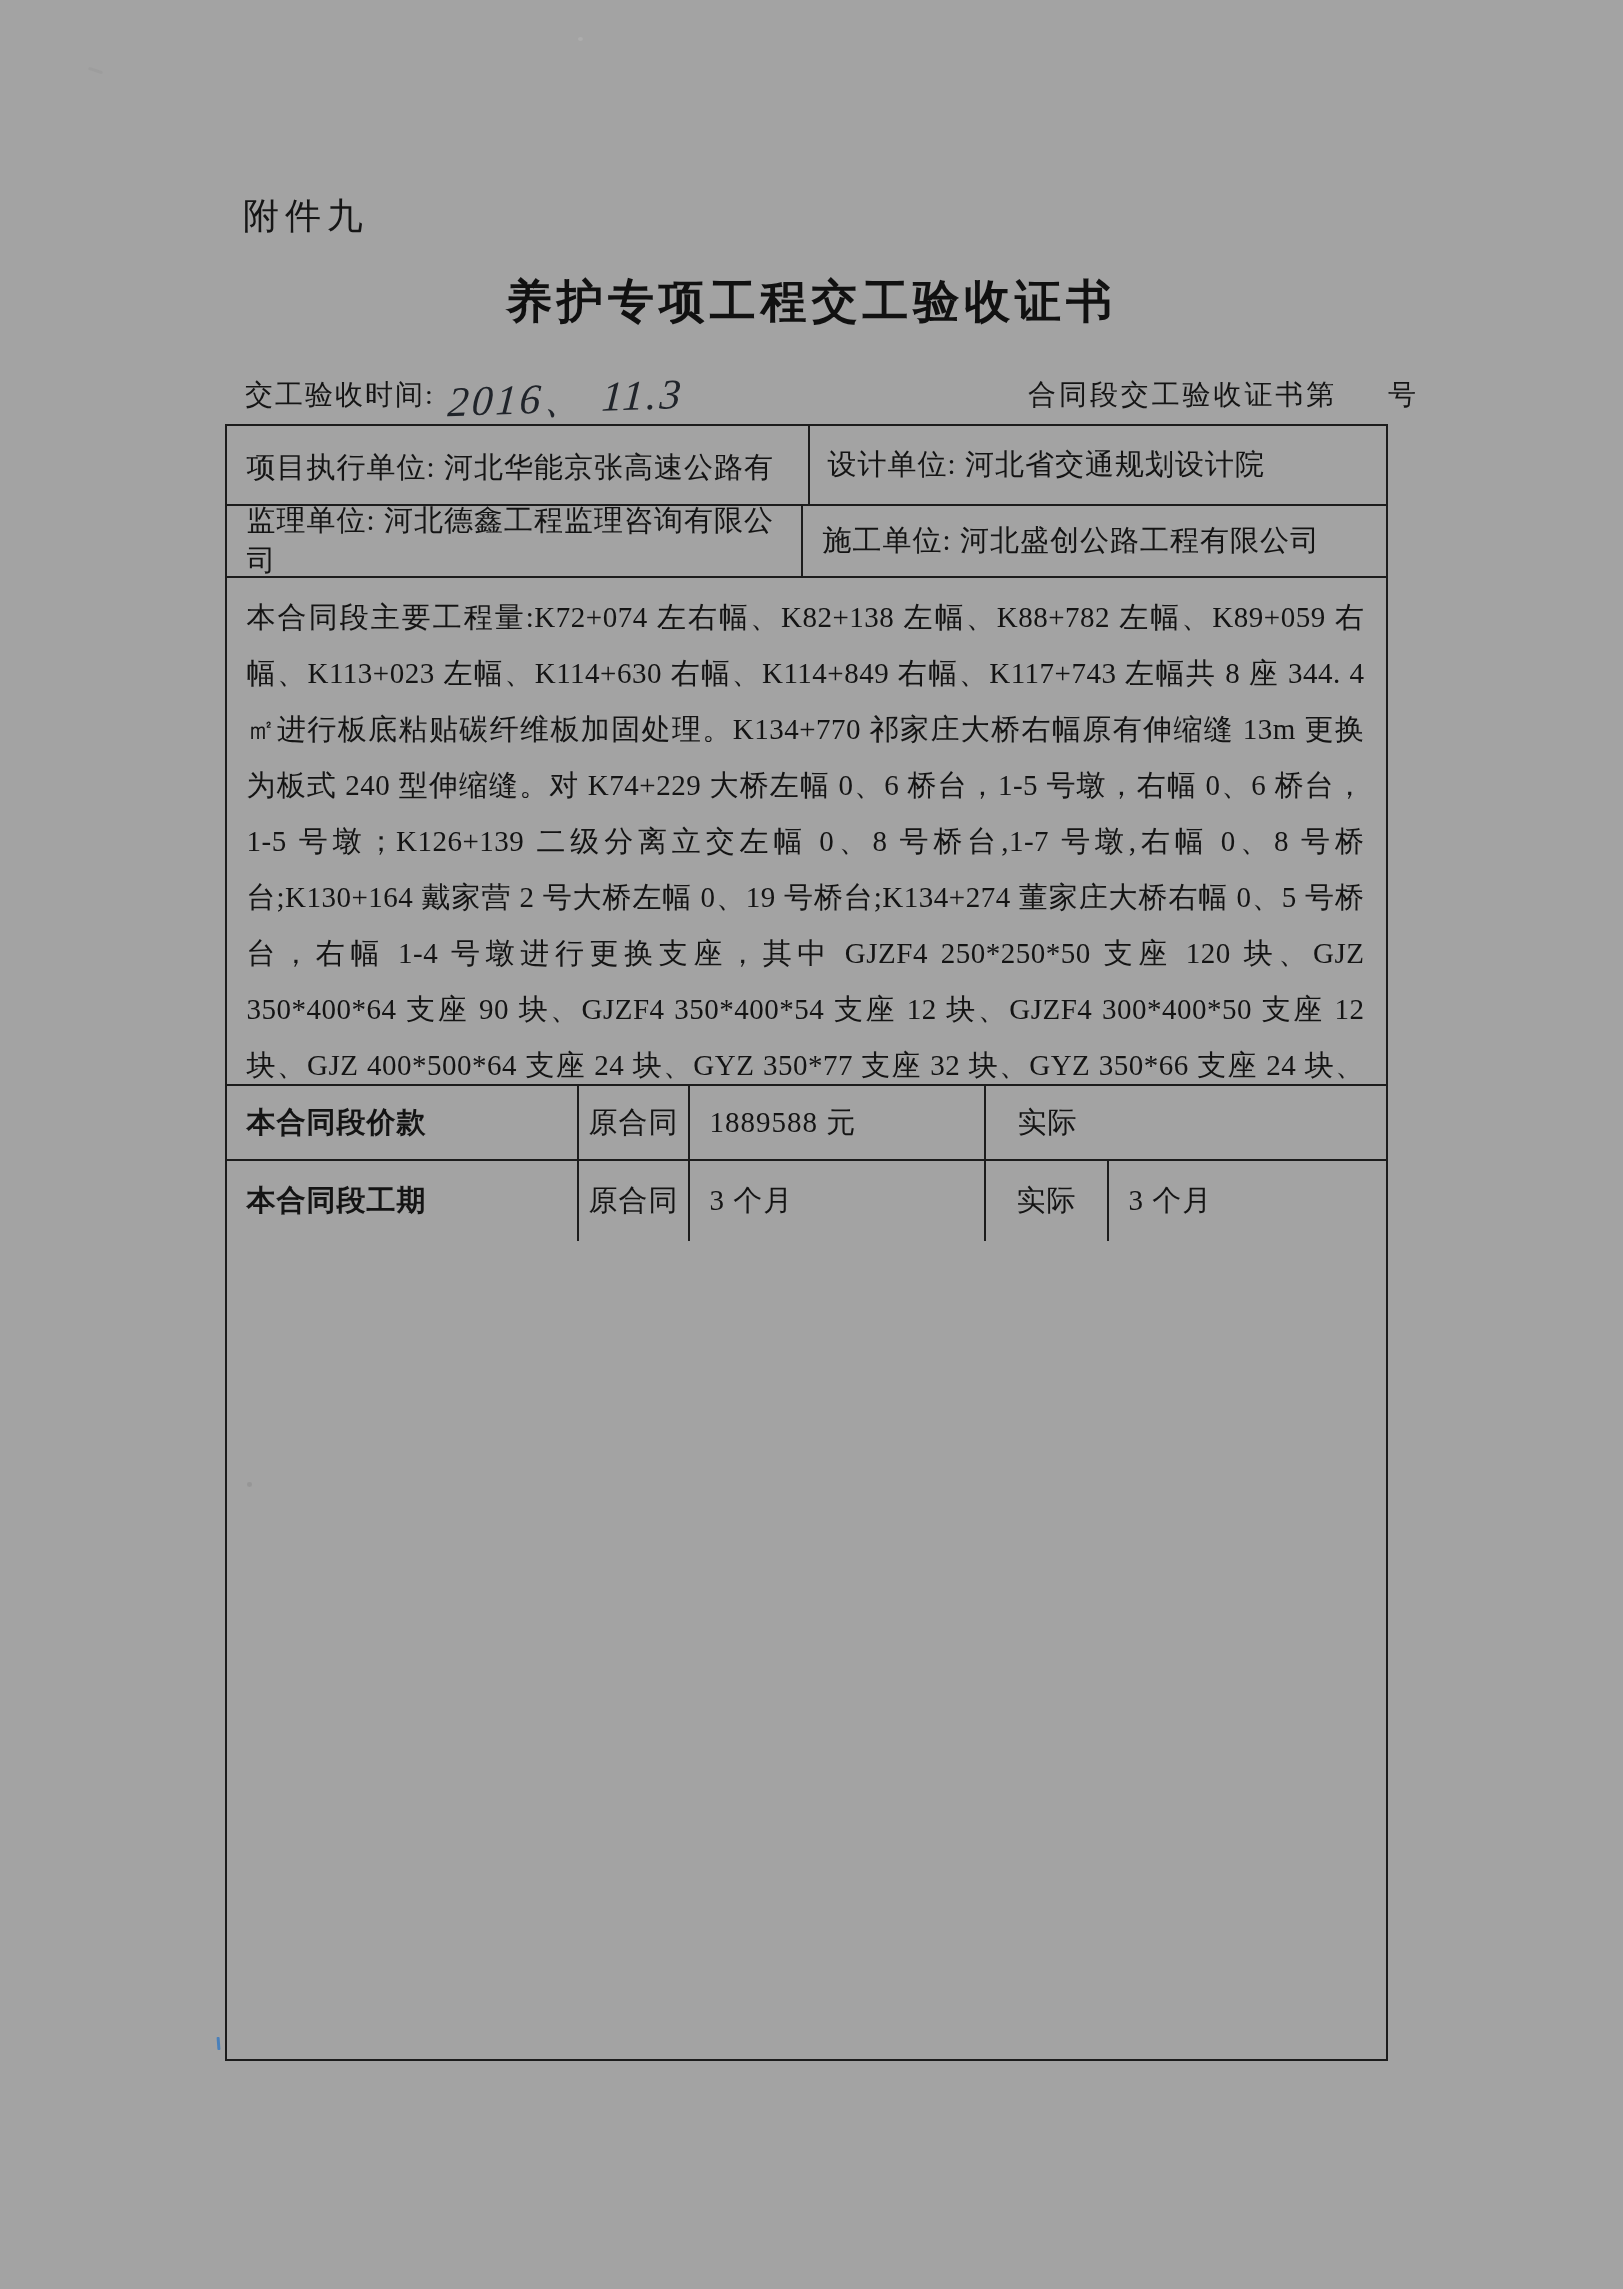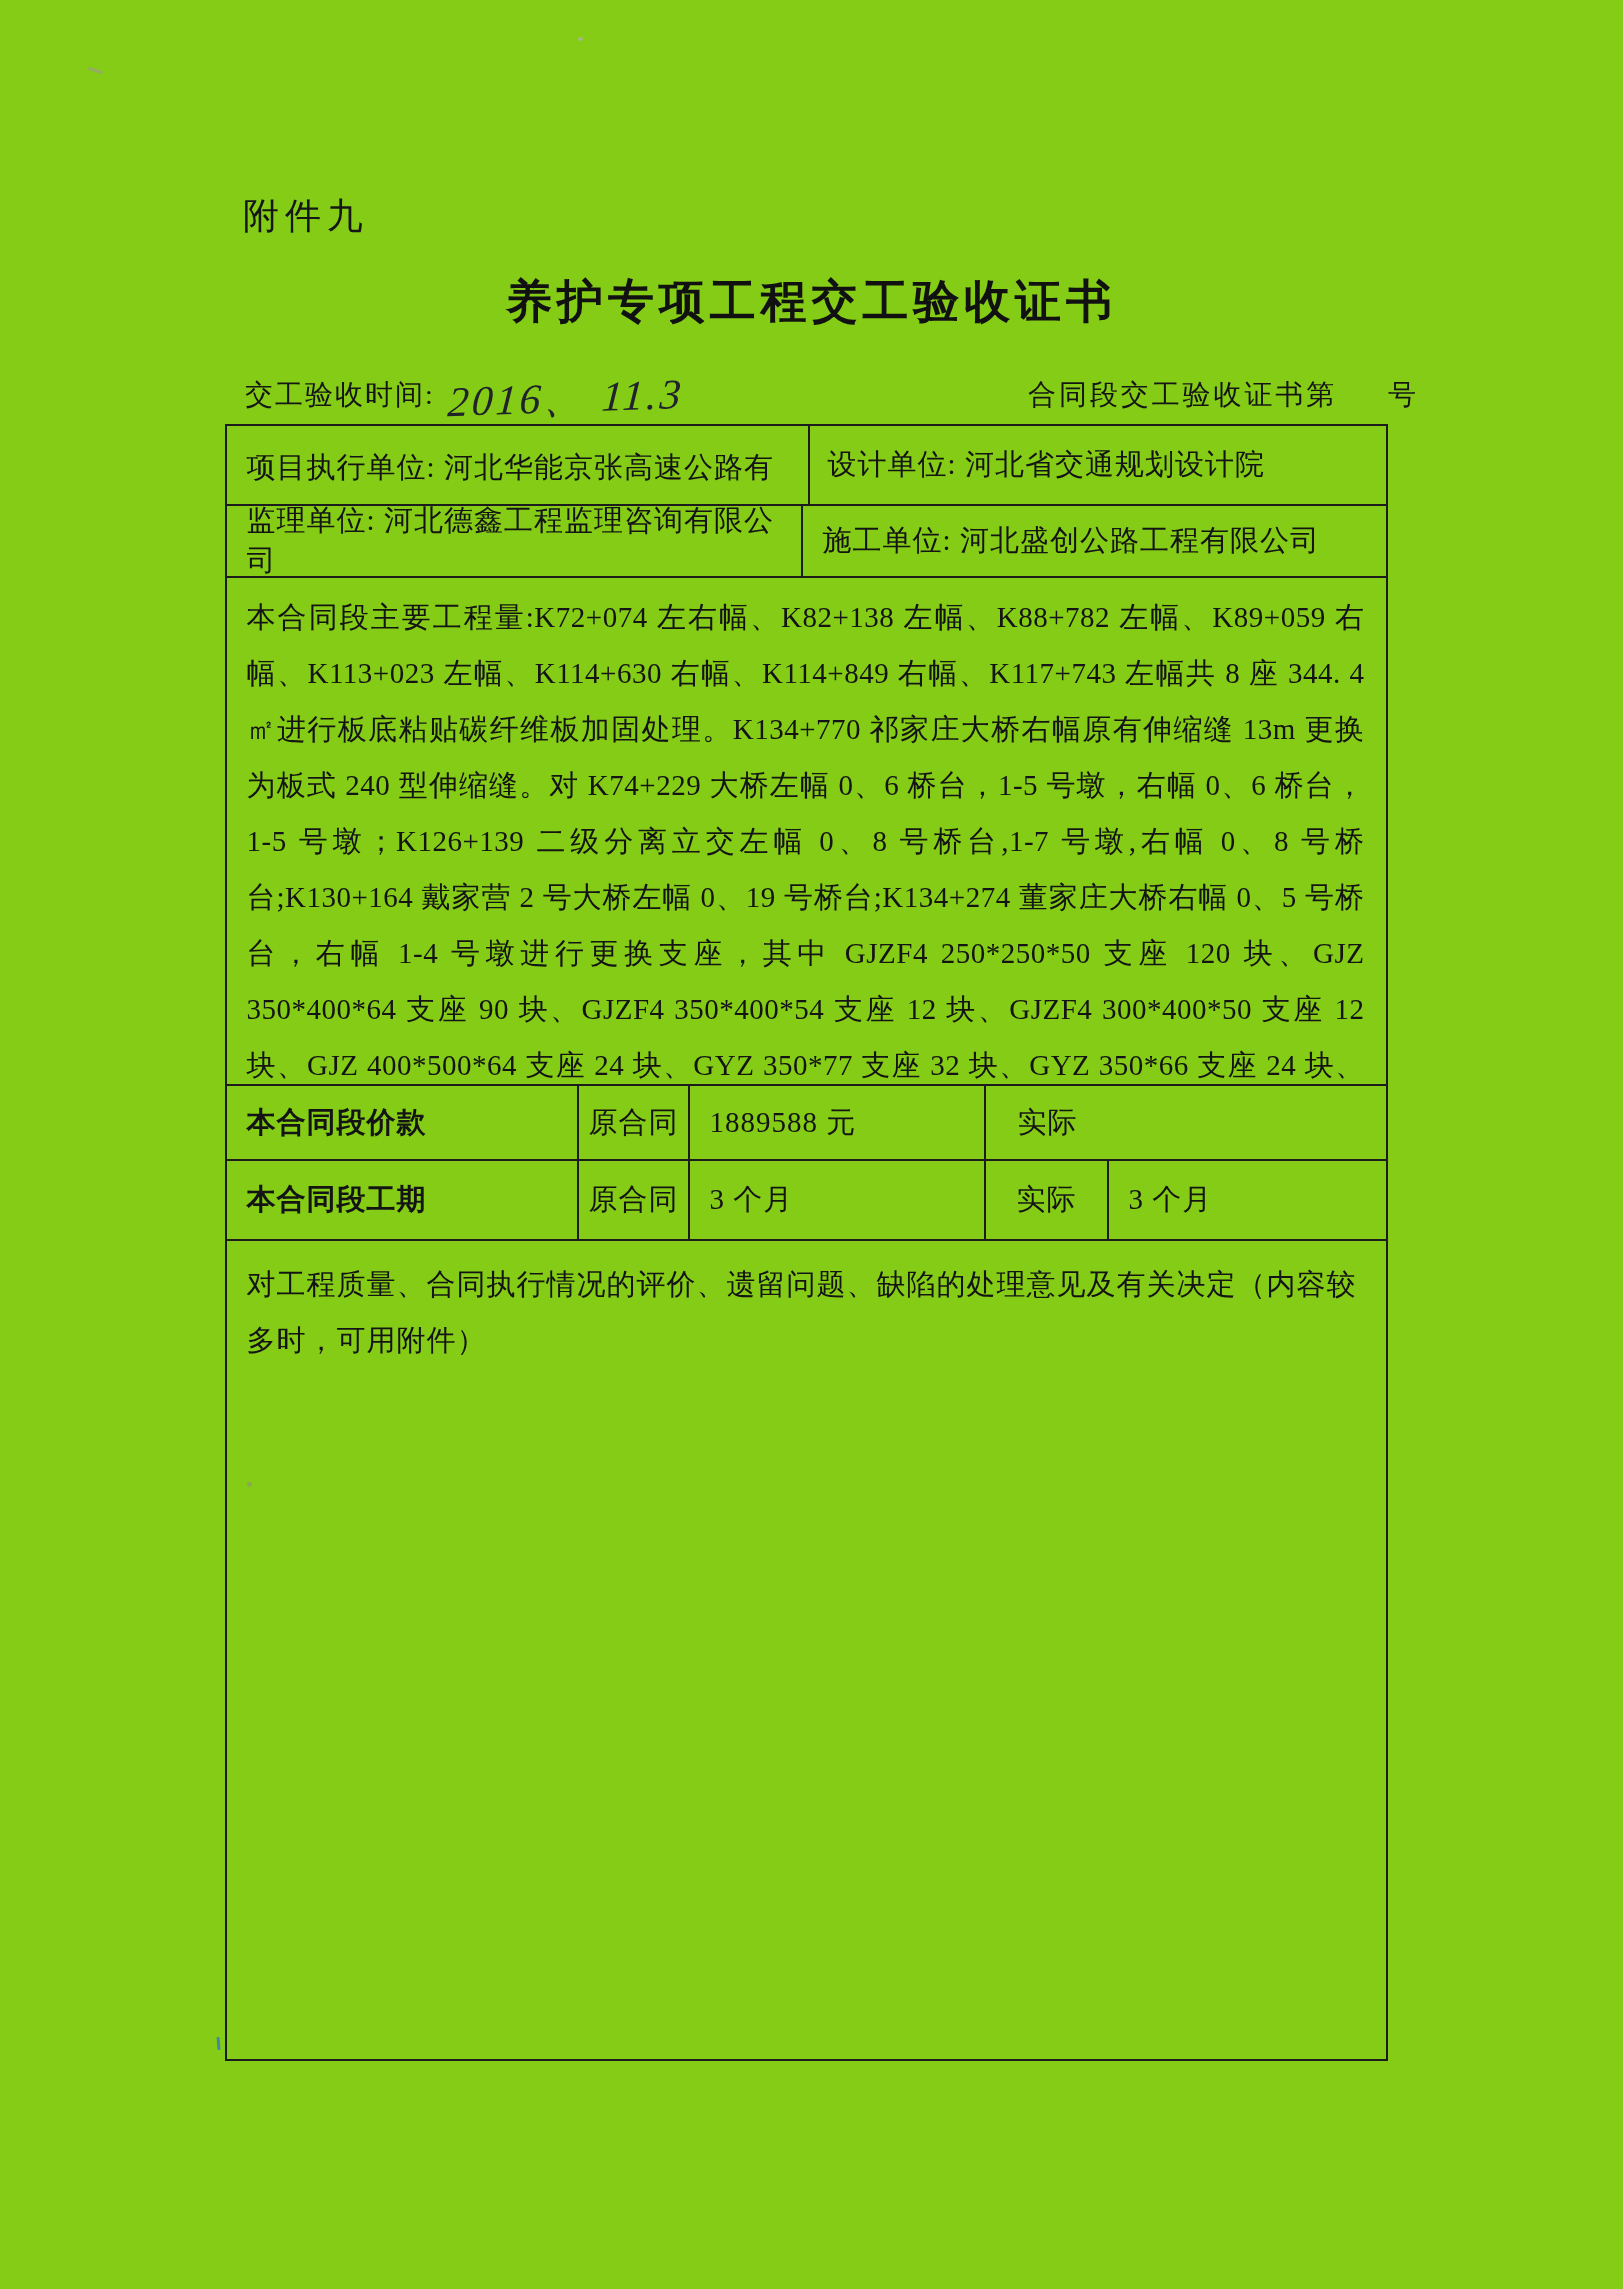--- a/index.html
+++ b/index.html
@@ -1,21 +1,21 @@
 <!DOCTYPE html>
 <html><head>
 <meta charset="utf-8">
 <style>
   html, body { margin: 0; padding: 0; background: #e8e8e8; }
   .page {
     position: relative;
     width: 1623px;
     height: 2290px;
     margin: 0 auto;
-    background: #84cc16;
+    background: #a3a3a3;
     font-family: "Liberation Serif", "DejaVu Serif", serif;
     color: #1a1a1a;
     overflow: hidden;
   }
 
   
   .attachment {
     position: absolute;
     left: 243px; top: 192px;
     font-size: 36px;
@@ -163,19 +163,16 @@
     </div>
 
     <div class="trow r6 heavy">
       <div class="tcell cell-center c-label">本合同段工期</div>
       <div class="tcell cell-center c-key">原合同</div>
       <div class="tcell cell-center c-val">3 个月</div>
       <div class="tcell cell-center c-key2">实际</div>
       <div class="tcell cell-center c-val2">3 个月</div>
     </div>
 
-    <div class="trow r7">
-      <div class="tcell remarks">对工程质量、合同执行情况的评价、遗留问题、缺陷的处理意见及有关决定（内容较多时，可用附件）</div>
-    </div>
 
   </div>
 </div>
 
 
 </body></html>

